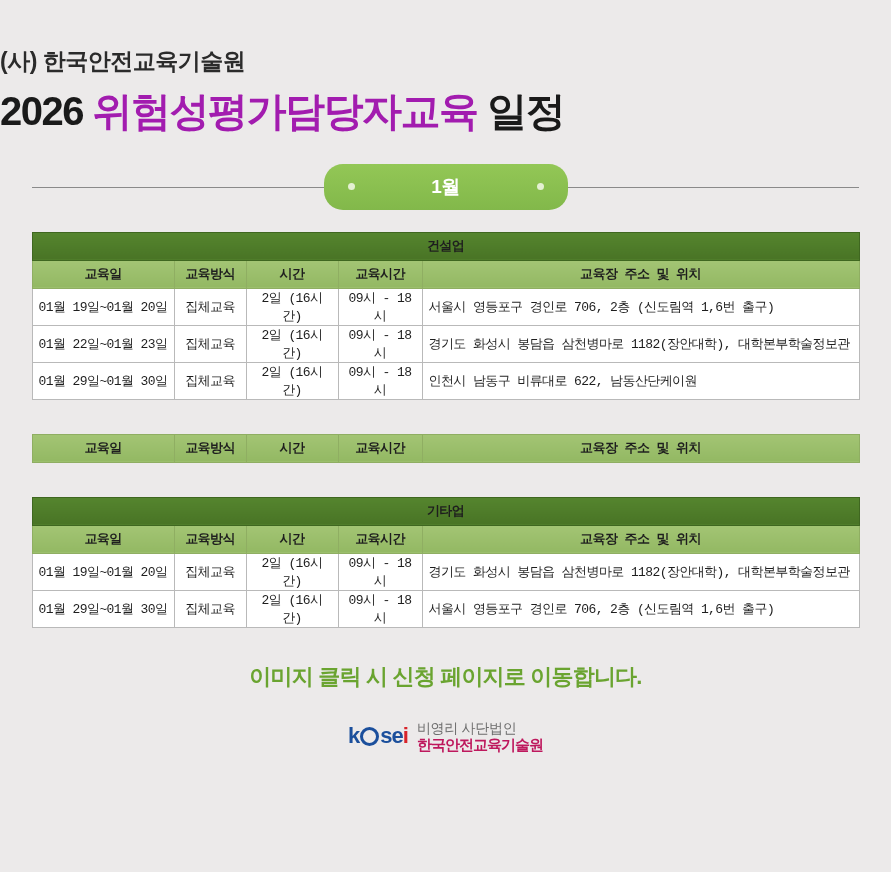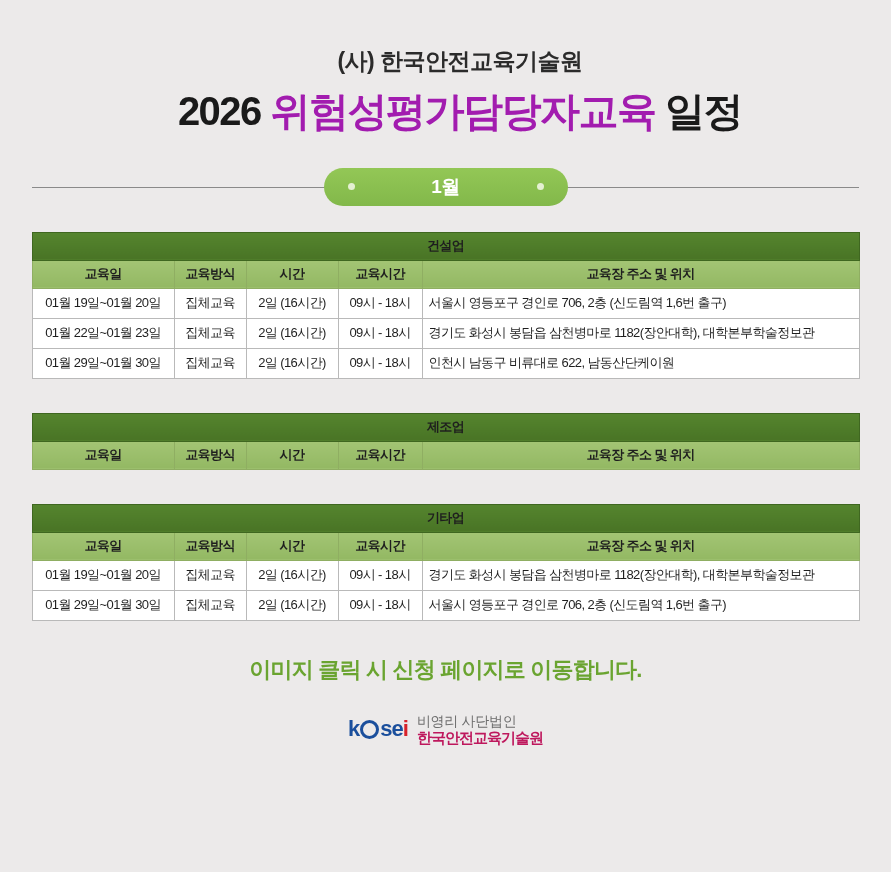--- a/index.html
+++ b/index.html
@@ -17,22 +17,21 @@
   .page {
     width: 891px;
     height: 872px;
     position: relative;
     background: #eceaea;
   }
 
   
   .header {
     padding-top: 48px;
-    text-align: center;
-    padding-left: 29px;
+    text-align: left;
   }
   .org-name {
     font-size: 23px;
     font-weight: bold;
     color: #2b2b2b;
     letter-spacing: -0.5px;
     line-height: 1.2;
   }
   .main-title {
     margin-top: 12px;
@@ -60,21 +59,21 @@
     left: 32px;
     right: 32px;
     top: 50%;
     height: 1px;
     background: #8a8a8a;
   }
   .month-pill {
     position: relative;
     z-index: 2;
     width: 244px;
-    height: 38px;
+    height: 46px;
     border-radius: 19px;
     background: #8cc152;
     background: linear-gradient(#93c756, #82b84a);
     display: flex;
     align-items: center;
     justify-content: center;
     gap: 0;
   }
   .month-pill .dot {
     width: 7px;
@@ -98,20 +97,21 @@
     width: 828px;
   }
   .sector-block {
     margin-bottom: 34px;
   }
   table.sched {
     width: 100%;
     border-collapse: collapse;
     background: #fff;
     table-layout: fixed;
+    font-family: Liberation Mono, monospace;
   }
   table.sched td, table.sched th {
     border: 1px solid #b9b9b9;
     font-size: 13px;
     color: #1e1e1e;
     height: 29px;
     padding: 0 6px;
     letter-spacing: -0.6px;
   }
   .sector-title {
@@ -271,23 +271,20 @@
       <table class="sched">
         <colgroup>
           <col class="w-date">
             <col class="w-method">
             <col class="w-hours">
             <col class="w-time">
             <col class="w-addr">
         </colgroup>
         <tbody>
           <tr>
-            <td class="sector-title" colspan="5">제조업</td>
-          </tr>
-          <tr>
             <td class="col-head">교육일</td>
             <td class="col-head">교육방식</td>
             <td class="col-head">시간</td>
             <td class="col-head">교육시간</td>
             <td class="col-head">교육장 주소 및 위치</td>
           </tr>
         </tbody>
       </table>
     </div>
 

